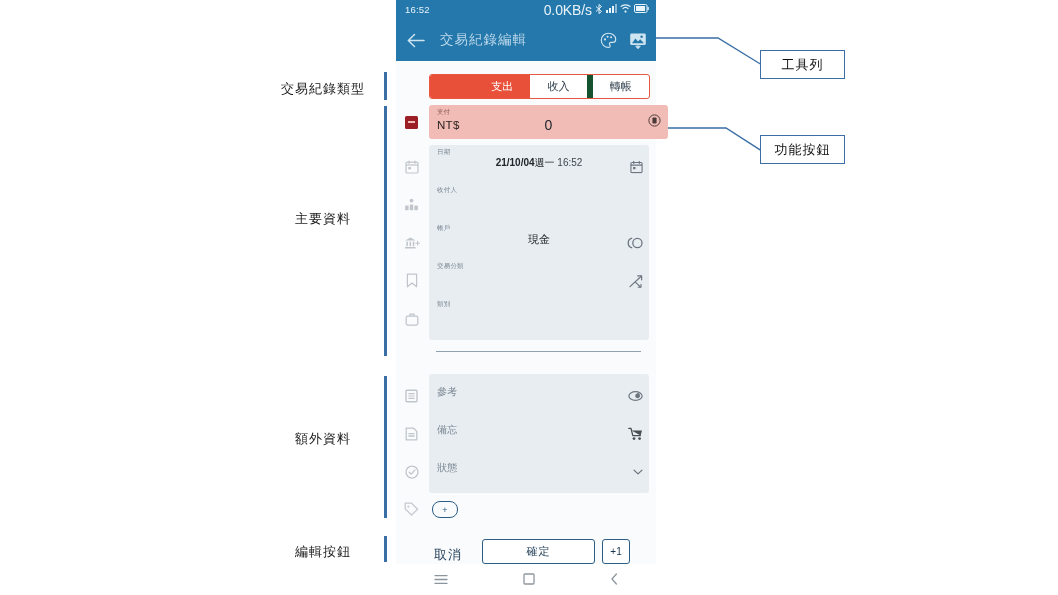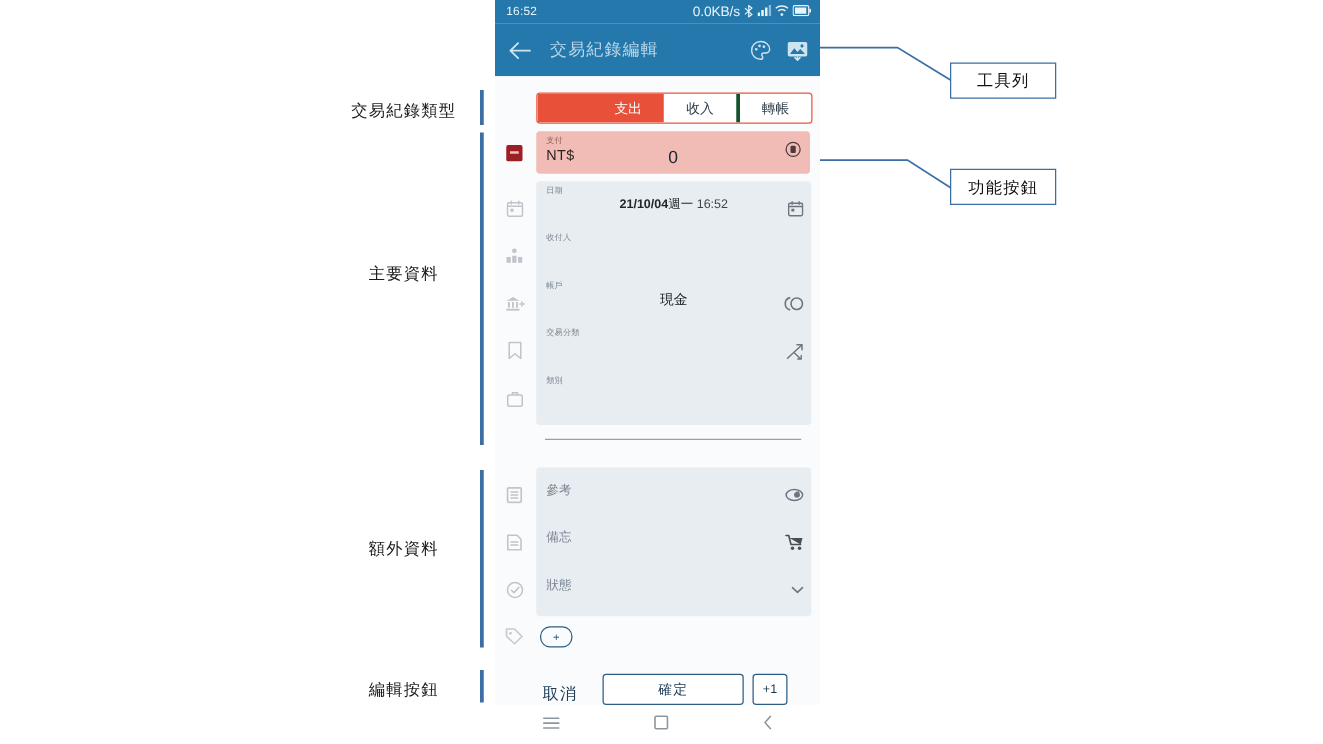--- a/index.html
+++ b/index.html
@@ -19,21 +19,21 @@
     background:#ffffff;
   }
   
   #statusbar{
     position:absolute;left:0;top:0;width:260px;height:19px;
     background:#2478ab;color:#e9f3fa;
     font-size:9px;display:flex;align-items:center;
   }
   #statusbar .clock{margin-left:9px;letter-spacing:.2px;font-size:9.5px;}
   #statusbar .right{margin-left:auto;margin-right:7px;display:flex;align-items:center;gap:3px;}
-  #statusbar .netspeed{font-size:11px;letter-spacing:-.1px;}
+  #statusbar .netspeed{font-size:14px;letter-spacing:-.1px;}
   .sbicon{display:inline-block;}
 
   
   #appbar{
     position:absolute;left:0;top:19px;width:260px;height:42px;
     background:#2478ab;
     display:flex;align-items:center;
   }
   #appbar .back{margin-left:10px;width:20px;height:20px;display:flex;align-items:center;justify-content:center;cursor:pointer;}
   #appbar .title{
@@ -68,28 +68,28 @@
   }
 
   
   #tabs{
     position:absolute;left:33px;top:13px;width:219px;height:23px;
     display:flex;border:1px solid #e8573f;border-radius:3px;overflow:hidden;
     background:#fff;
   }
   #tabs .tab{
     flex:1;display:flex;align-items:center;justify-content:center;
-    font-size:11px;color:#33424f;cursor:pointer;border-right:3px solid #14532d;
+    font-size:11px;color:#33424f;cursor:pointer;border-right:6px solid #14532d;
   }
   #tabs .tab:last-child{border-right:none;}
   #tabs .tab.active{background:#e8503a;color:#ffffff;border-right:none;padding-left:44px;}
 
   
   #amountrow{
-    position:absolute;left:33px;top:44px;width:219px;height:34px;
+    position:absolute;left:33px;top:44px;width:239px;height:34px;
     background:#f2bcb6;border-radius:3px;
   }
   #amountrow .flabel{position:absolute;left:8px;top:3px;font-size:6.5px;color:#8a5d58;}
   #amountrow .cur{position:absolute;left:8px;top:14px;font-size:11.5px;color:#2a2320;letter-spacing:.3px;}
   #amountrow .num{position:absolute;left:0;right:0;top:12px;text-align:center;font-size:14px;color:#20262c;}
   #amountrow .coin{position:absolute;right:7px;top:50%;transform:translateY(-50%);}
 
   .minusbox{
     width:13px;height:13px;background:#9c1f25;border-radius:1.5px;
     display:flex;align-items:center;justify-content:center;

